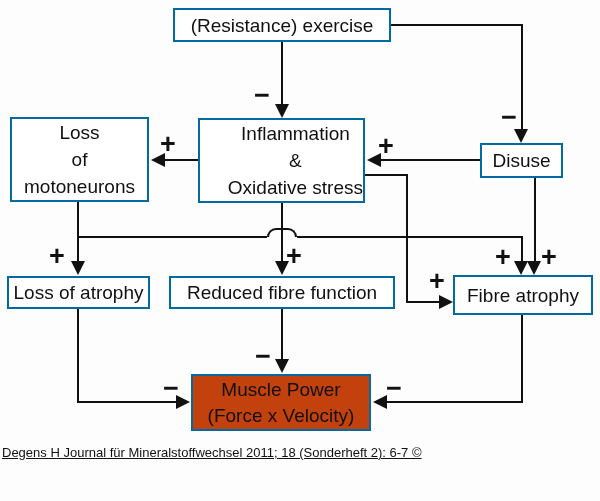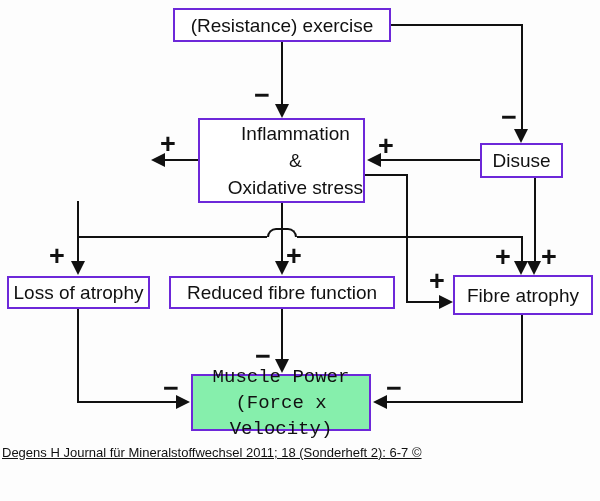--- a/index.html
+++ b/index.html
@@ -1,21 +1,21 @@
 <!DOCTYPE html>
 <html><head>
 <meta charset="utf-8">
 <style>
   html,body{margin:0;padding:0;background:#fff;}
   #canvas{
     position:relative;width:600px;height:501px;background:#fdfdfd;overflow:hidden;
     font-family:"Liberation Sans","DejaVu Sans",sans-serif;color:#111;
   }
   .box{
-    position:absolute;box-sizing:border-box;background:#fff;border:2px solid #6d28d9;
+    position:absolute;box-sizing:border-box;background:#fff;border:2px solid #0369a1;
     display:flex;align-items:center;justify-content:center;text-align:center;
   }
   .box .lbl{white-space:pre-line;font-size:19px;line-height:27px;color:#111;}
   .box.small .lbl{line-height:22px;}
   .hline,.vline{position:absolute;background:#111;}
   .hline{height:2px;}
   .vline{width:2px;}
   .arrow-down{position:absolute;width:0;height:0;
     border-left:7px solid transparent;border-right:7px solid transparent;border-top:14px solid #111;}
   .arrow-left{position:absolute;width:0;height:0;
@@ -94,20 +94,25 @@
   <span class="sign" style="left:503px;top:257px;">+</span>
   <span class="sign" style="left:549px;top:257px;">+</span>
   <span class="sign" style="left:263px;top:356px;">−</span>
   <span class="sign" style="left:171px;top:388px;">−</span>
   <span class="sign" style="left:394px;top:388px;">−</span>
 
   <div class="box" style="left:173px;top:8px;width:218px;height:34px;">
     <span class="lbl">(Resistance) exercise</span>
   </div>
 
+  <div class="box" style="left:10px;top:117px;width:139px;height:85px;">
+    <span class="lbl">Loss
+of
+motoneurons</span>
+  </div>
 
   <div class="box" style="left:198px;top:118px;width:167px;height:85px;justify-content:flex-end;">
     <span class="lbl">Inflammation
 &amp;
 Oxidative stress</span>
   </div>
 
   <div class="box" style="left:480px;top:143px;width:83px;height:35px;">
     <span class="lbl">Disuse</span>
   </div>
@@ -117,20 +122,20 @@
   </div>
 
   <div class="box" style="left:169px;top:276px;width:226px;height:33px;">
     <span class="lbl">Reduced fibre function</span>
   </div>
 
   <div class="box" style="left:453px;top:275px;width:140px;height:40px;">
     <span class="lbl">Fibre atrophy</span>
   </div>
 
-  <div class="box small" style="left: 191px; top: 374px; width: 180px; height: 57px; background: #86efac; font-family: Liberation Mono, monospace;">
+  <div class="box small" style="left: 191px; top: 374px; width: 180px; height: 57px; background: #c2410c;">
     <span class="lbl" style="line-height:26px;">Muscle Power
 (Force x Velocity)</span>
   </div>
 
   <div class="caption">Degens H Journal für Mineralstoffwechsel 2011; 18 (Sonderheft 2): 6-7 ©</div>
 
 </div>
 
 </body></html>

